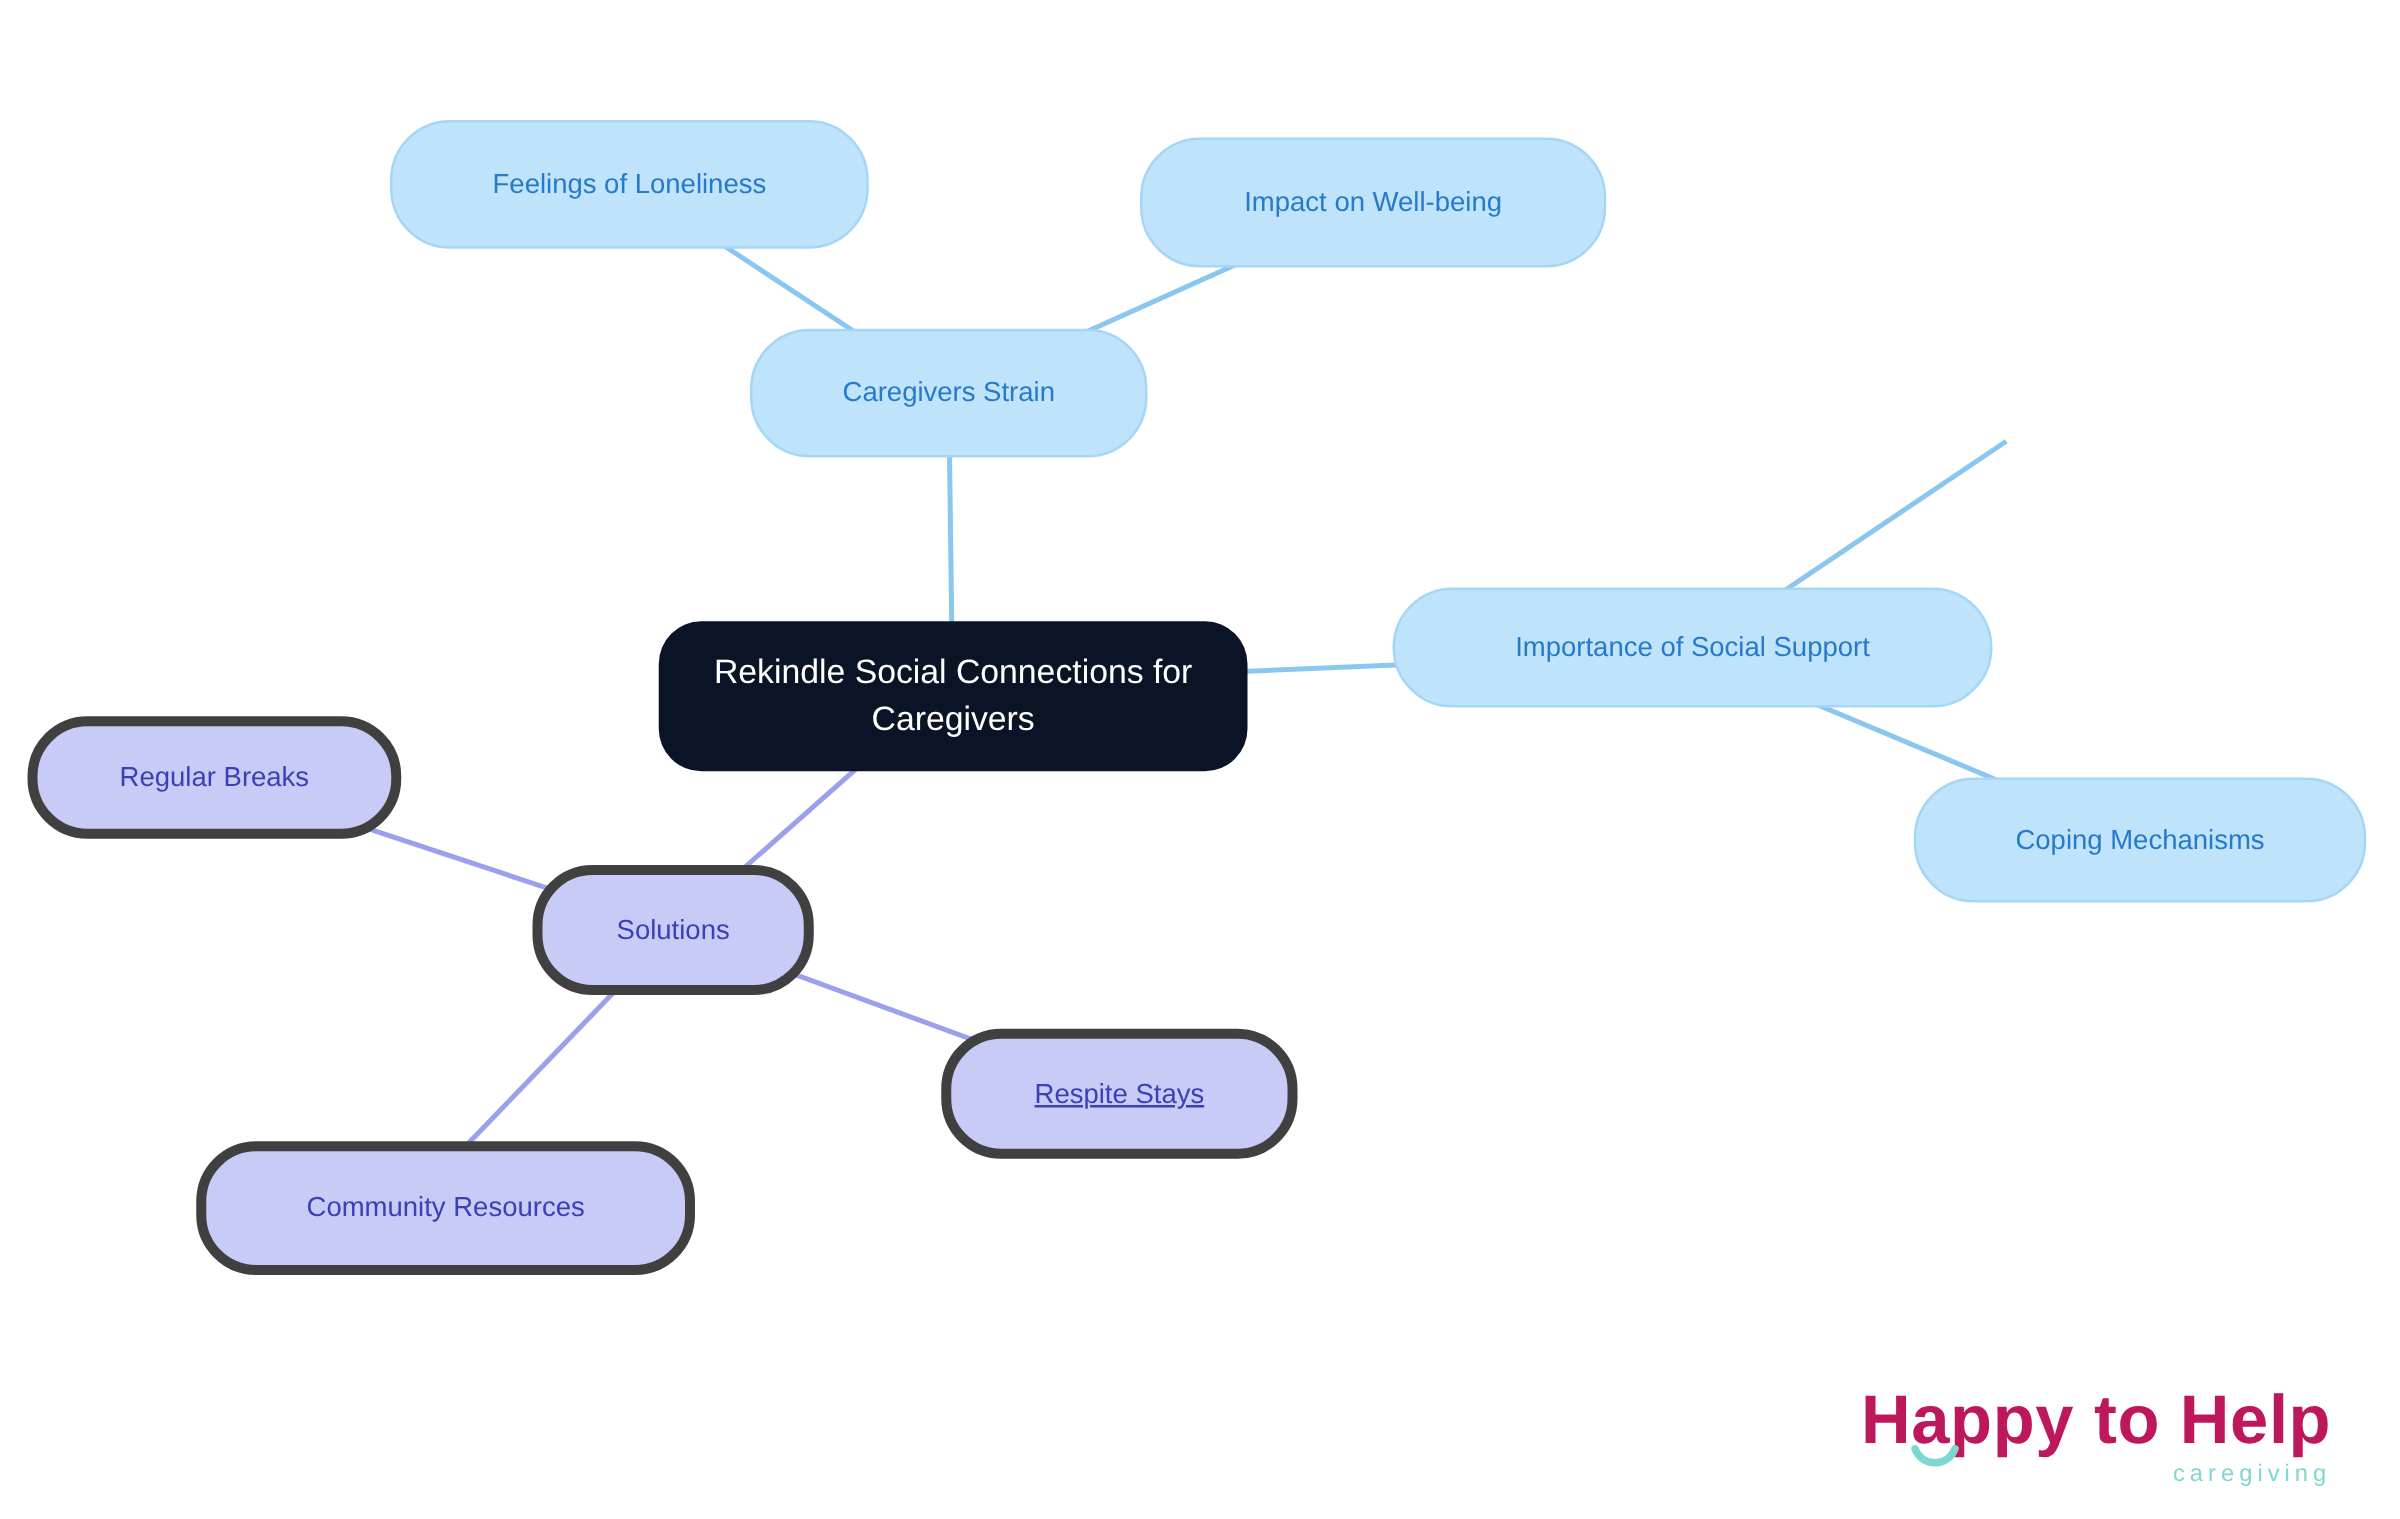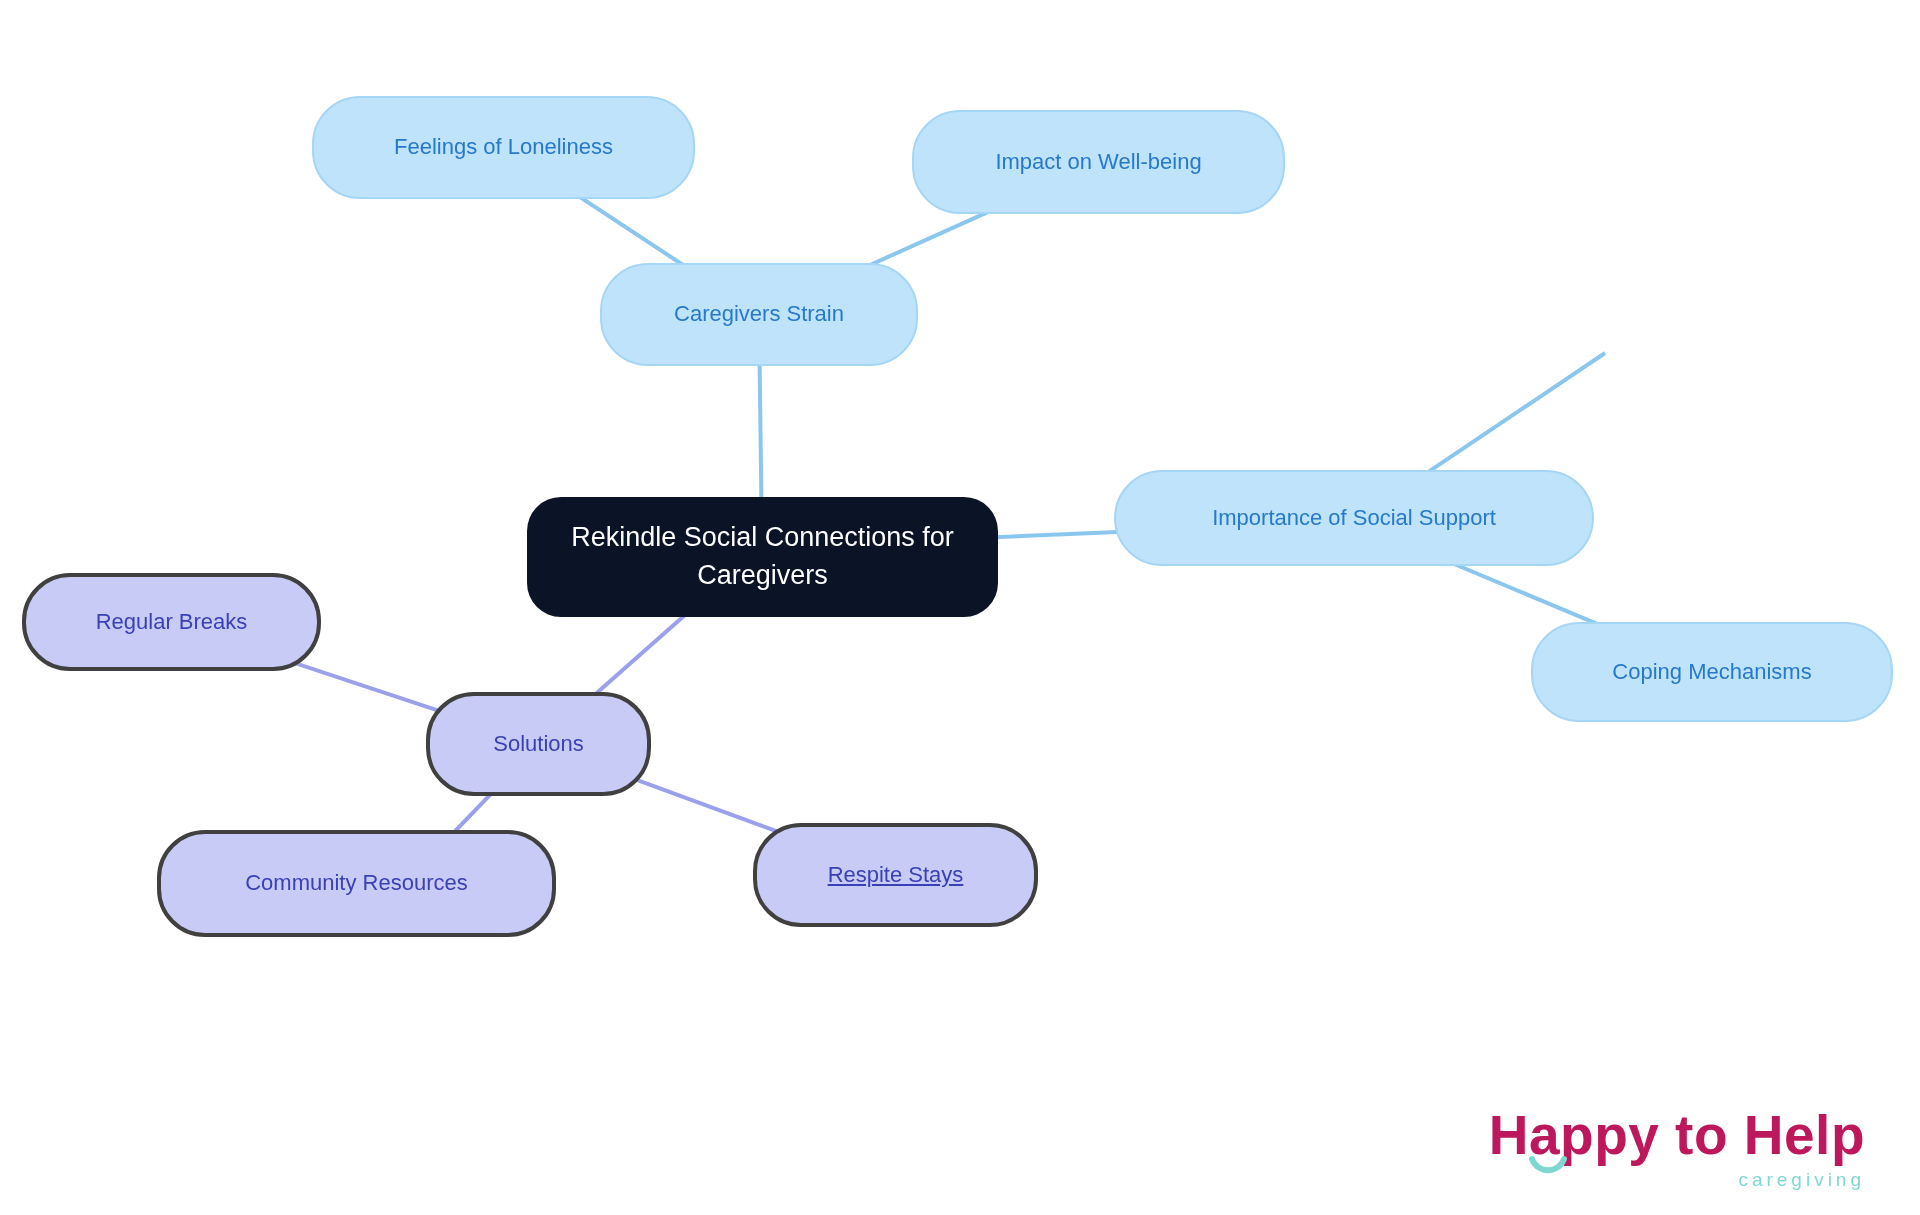--- a/index.html
+++ b/index.html
@@ -16,21 +16,21 @@
     position: absolute;
     display: flex; align-items: center; justify-content: center;
     text-align: center;
     border-radius: 48px;
     font-size: 22px;
     line-height: 1.3;
     padding: 0 24px;
     white-space: nowrap;
   }
   .node.blue   { background: #bee3fa; border: 2px solid #a6d6f6; color: #2779c9; }
-  .node.purple { background: #c9cbf7; border: 4px solid #404040; color: #3a40b5; }
+  .node.purple { background: #c9cbf7; border: 8px solid #404040; color: #3a40b5; }
   .node.central {
     background: #0b1426; color: #ffffff;
     border-radius: 34px; border: none;
     font-size: 27px; line-height: 1.4;
     white-space: normal; padding: 0 44px;
   }
 
   .logo { position: absolute; left: 1420px; top: 1103px; width: 445px; text-align: right; }
   .brand-line {
     font-size: 55px; font-weight: 700; color: #be185d;
@@ -73,21 +73,21 @@
 
   <div class="node blue" style="left:1114px; top:470px; width:480px; height:96px;">Importance of Social Support</div>
 
 
   <div class="node blue" style="left:1531px; top:622px; width:362px; height:100px;">Coping Mechanisms</div>
 
   <div class="node purple" style="left:426px; top:692px; width:225px; height:104px;">Solutions</div>
 
   <div class="node purple" style="left:22px; top:573px; width:299px; height:98px;">Regular Breaks</div>
 
-  <div class="node purple" style="left:157px; top:830px; width:399px; height:107px;">Community Resources</div>
+  <div class="node purple" style="left:157px; top:913px; width:399px; height:107px;">Community Resources</div>
 
   <div class="node purple" style="left:753px; top:823px; width:285px; height:104px;text-decoration:underline;">Respite Stays</div>
 
   <div class="logo">
     <div class="brand-line">Happy to Help</div>
     <svg class="smile-icon" width="40" height="26" viewBox="0 0 40 26">
       <path d="M4 4 A 17 17 0 0 0 36 4" fill="none" stroke="#7fd7d1" stroke-width="6" stroke-linecap="round"></path>
     </svg>
     <div class="tagline">caregiving</div>
   </div>

